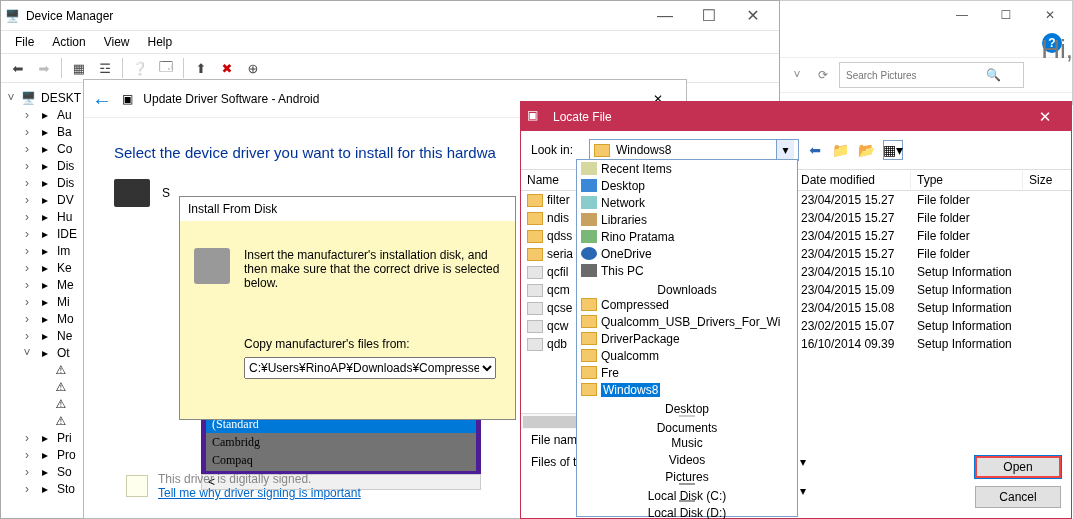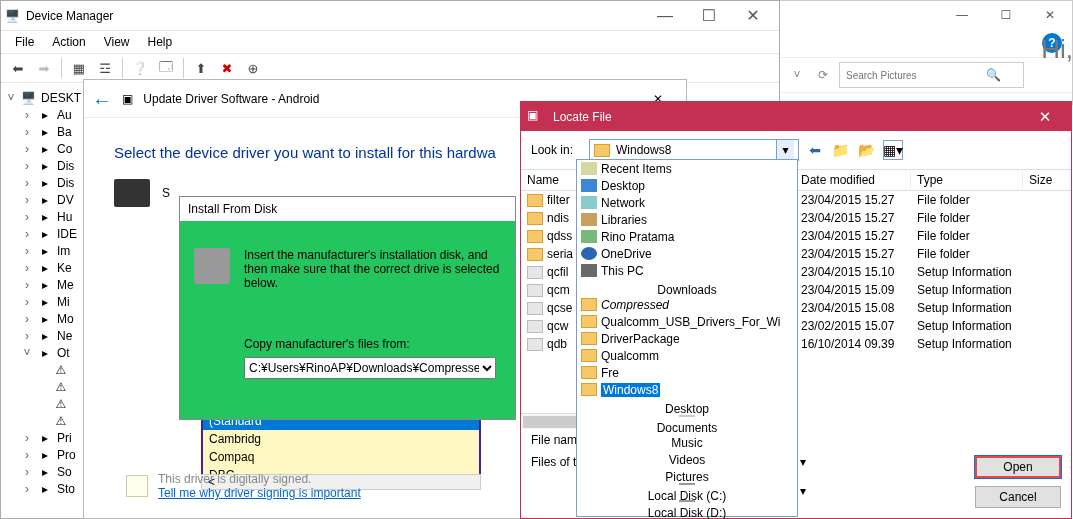--- a/index.html
+++ b/index.html
@@ -34,31 +34,31 @@
   .hi { position:absolute; right:0px; top:34px; font-size:26px; color:#777;}
 
   
   .wizard { position:absolute; left:83px; top:79px; width:604px; height:440px; background:#fff; border:1px solid #b9b9b9;}
   .wizard .whdr { height:38px; display:flex; align-items:center; padding:0 8px; border-bottom:1px solid #eee; justify-content:space-between;}
   .wizard .whdr .l { display:flex; align-items:center; gap:10px;}
   .wizard .whdr .back { font-size:20px; color:#0078d7;}
   .wizard h2 { color:#003399; font-weight:normal; font-size:15px; padding:26px 30px 8px 30px;}
   .wizard .row { display:flex; gap:12px; padding:10px 30px; align-items:center;}
   .wizard .drivericon{width:36px;height:28px;background:#333;border-radius:2px;}
-  .wizard .mfglist { position:absolute; left:117px; top:310px; width:280px; height:86px; border:2px solid #4c1d95; background:#fef9c3;}
+  .wizard .mfglist { position:absolute; left:117px; top:310px; width:280px; height:86px; border:5px solid #4c1d95; background:#737373;font-family:Liberation Serif, serif;}
   .wizard .mfglist .hdr{height:20px;border-bottom:1px solid #ccc;padding:2px 6px;}
   .wizard .mfglist .item{padding:2px 6px;height:18px;}
   .wizard .mfglist .selected{background:#0078d7;color:#fff;}
   .wizard .foot { position:absolute; bottom:18px; left:30px; display:flex; align-items:center; gap:10px;padding-left:12px;}
   .wizard .shield{width:22px;height:22px;border:1px solid #cca;background:#ffe;}
   .wizard a{color:#0066cc;}
   .wizard .scroll{position:absolute;left:117px;top:394px;width:280px;height:16px;border:1px solid #ccc;background:#f0f0f0;}
 
   
-  .instdisk { position:absolute; left:179px; top:196px; width:337px; height:224px; background:#22c55e; border:1px solid #888;}
+  .instdisk { position:absolute; left:179px; top:196px; width:337px; height:224px; background:#fef9c3; border:1px solid #888;}
   .instdisk .title { height:24px; display:flex; align-items:center; padding:0 8px; background:#fff;}
   .instdisk .body { padding:27px 14px; display:flex; gap:14px;}
   .instdisk .diskicon{width:36px;height:36px;background:#999;border-radius:3px;}
   .instdisk .label{margin:20px 14px 6px 64px;}
   .instdisk select{width:252px;margin-left:64px;height:22px;font-size:12px;}
 
   
   .locate { position:absolute; left:520px; top:101px; width:552px; height:418px; background:#fff; border:1px solid #c43052;}
   .locate .lthdr { height:29px; background:#c43052; color:#fff; display:flex; align-items:center; justify-content:space-between; padding:0 6px;}
   .locate .lthdr .ic{width:18px;height:18px;display:inline-block;}
@@ -80,21 +80,21 @@
   .locate .list .row .icon{width:16px;height:13px;background:#f5c869;border:1px solid #d6a22e;}
   .locate .list .row .icon.file{background:#e6e6e6;border-color:#bbb;}
   .locate .scrollh{position:absolute;bottom:0;left:0;height:16px;width:274px;border-top:1px solid #ddd;border-right:1px solid #ddd;background:#f7f7f7;}
   .locate .scrollh::after{content:"";display:block;width:60px;height:12px;margin:2px;background:#ccc;}
 
   
   .dropdown{position:absolute;left:576px;top:159px;width:222px;height:358px;background:#fff;border:1px solid #7a9fcb;z-index:50;}
   .dropdown .drow{display:flex;align-items:center;height:17px;padding:0 4px;gap:4px;white-space:nowrap;}
   .dropdown .drow .ic{width:16px;height:13px;display:inline-block;}
   .dropdown .drow.sel span.label{background:#0078d7;color:#fff;padding:0 2px;}
-  .di0{padding-left:4px;} .di1{padding-left:18px;} .di2{padding-left:32px;flex-direction:column;} .di3{padding-left:46px;font-style:italic;} .di4{padding-left:60px;} .di5{padding-left:74px;} .di6{padding-left:88px;} .di7{padding-left:102px;}
+  .di0{padding-left:4px;} .di1{padding-left:18px;} .di2{padding-left:32px;flex-direction:column;} .di3{padding-left:46px;} .di4{padding-left:60px;} .di5{padding-left:74px;} .di6{padding-left:88px;} .di7{padding-left:102px;}
   .ic.recent{background:#d7d7a0;} .ic.desktop{background:#3a89d8;} .ic.net{background:#8cc;} .ic.lib{background:#c8a060;} .ic.user{background:#7ab87a;} .ic.od{background:#2a67b3;border-radius:50%;} .ic.pc{background:#6a6a6a;} .ic.dl{background:#2a67b3;} .ic.fold{background:#f5c869;border:1px solid #d6a22e;} .ic.docs{background:#e8e8e8;border:1px solid #ccc;} .ic.music{background:#e4b7e4;} .ic.vid{background:#b7d0e4;} .ic.pic{background:#a0d8a0;} .ic.disk{background:#ccc;border:1px solid #999;}
 
   .locate .fnrow{display:flex;align-items:center;padding:4px 10px;gap:8px;}
   .locate .fnrow label{width:64px;}
   .locate .btns{position:absolute;right:10px;bottom:10px;display:flex;flex-direction:column;gap:8px;}
   .locate .btn{width:86px;height:22px;border:1px solid #adadad;background:#e1e1e1;display:flex;align-items:center;justify-content:center;}
   .locate .btn.default{border:2px solid #ef4444;box-shadow:0 0 0 1px #0078d7;}
 </style>
 </head>
 <body>

